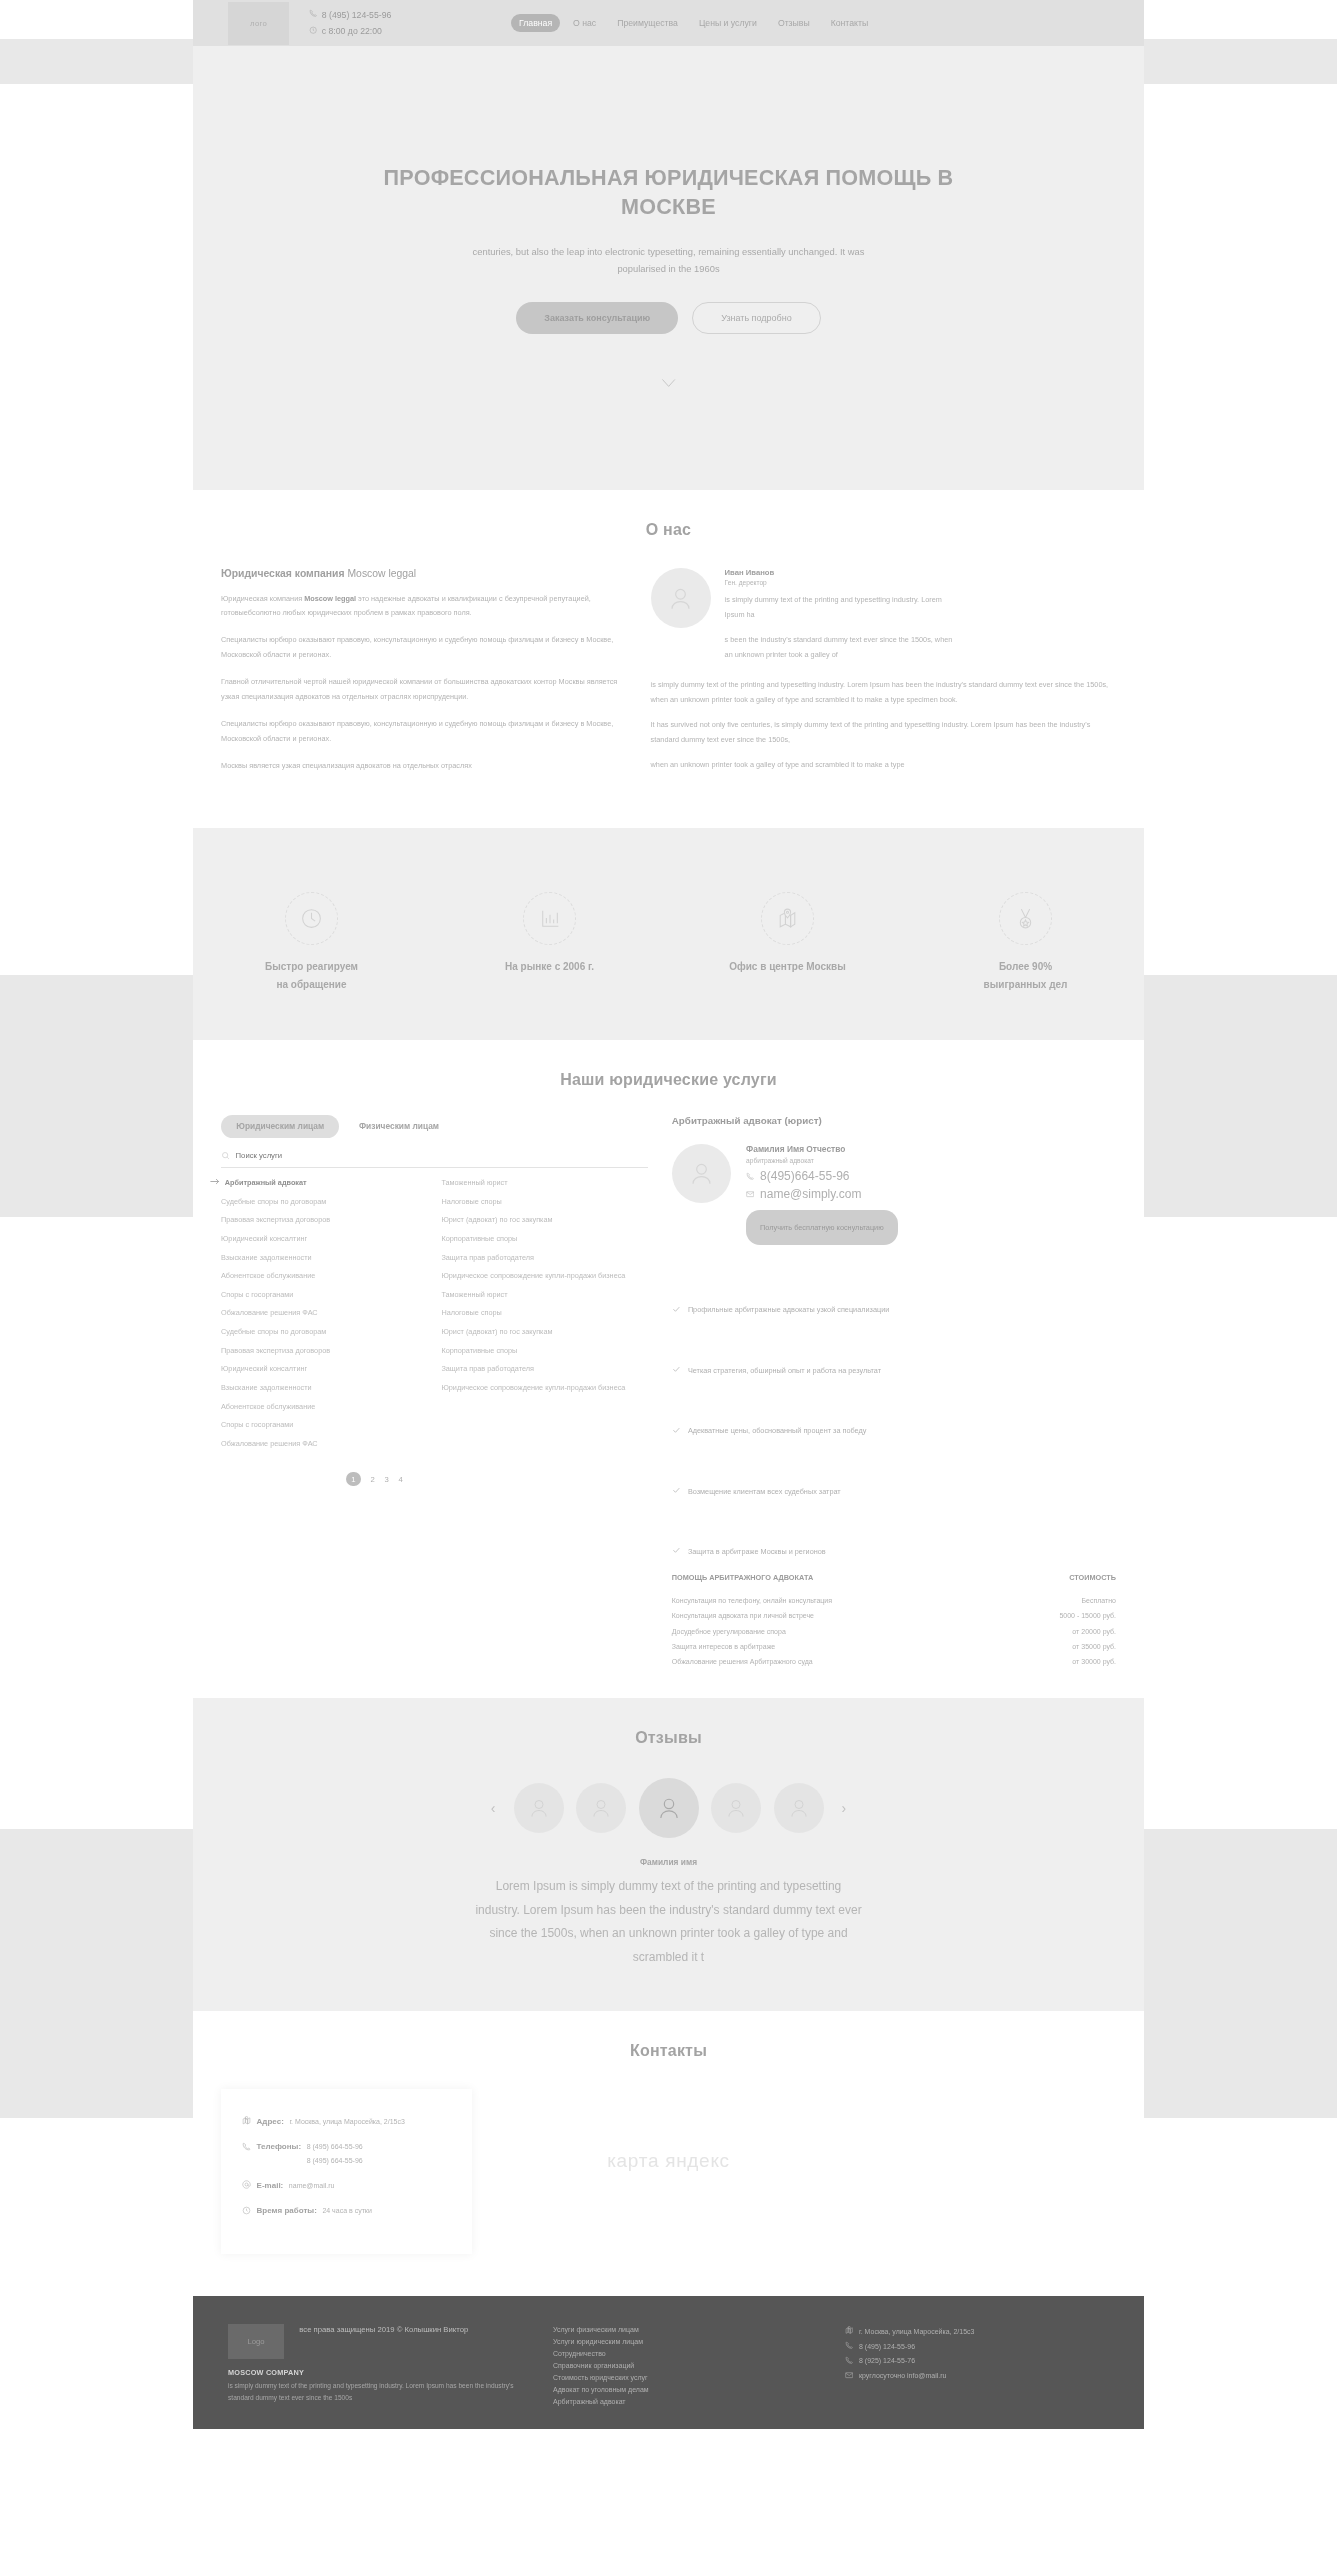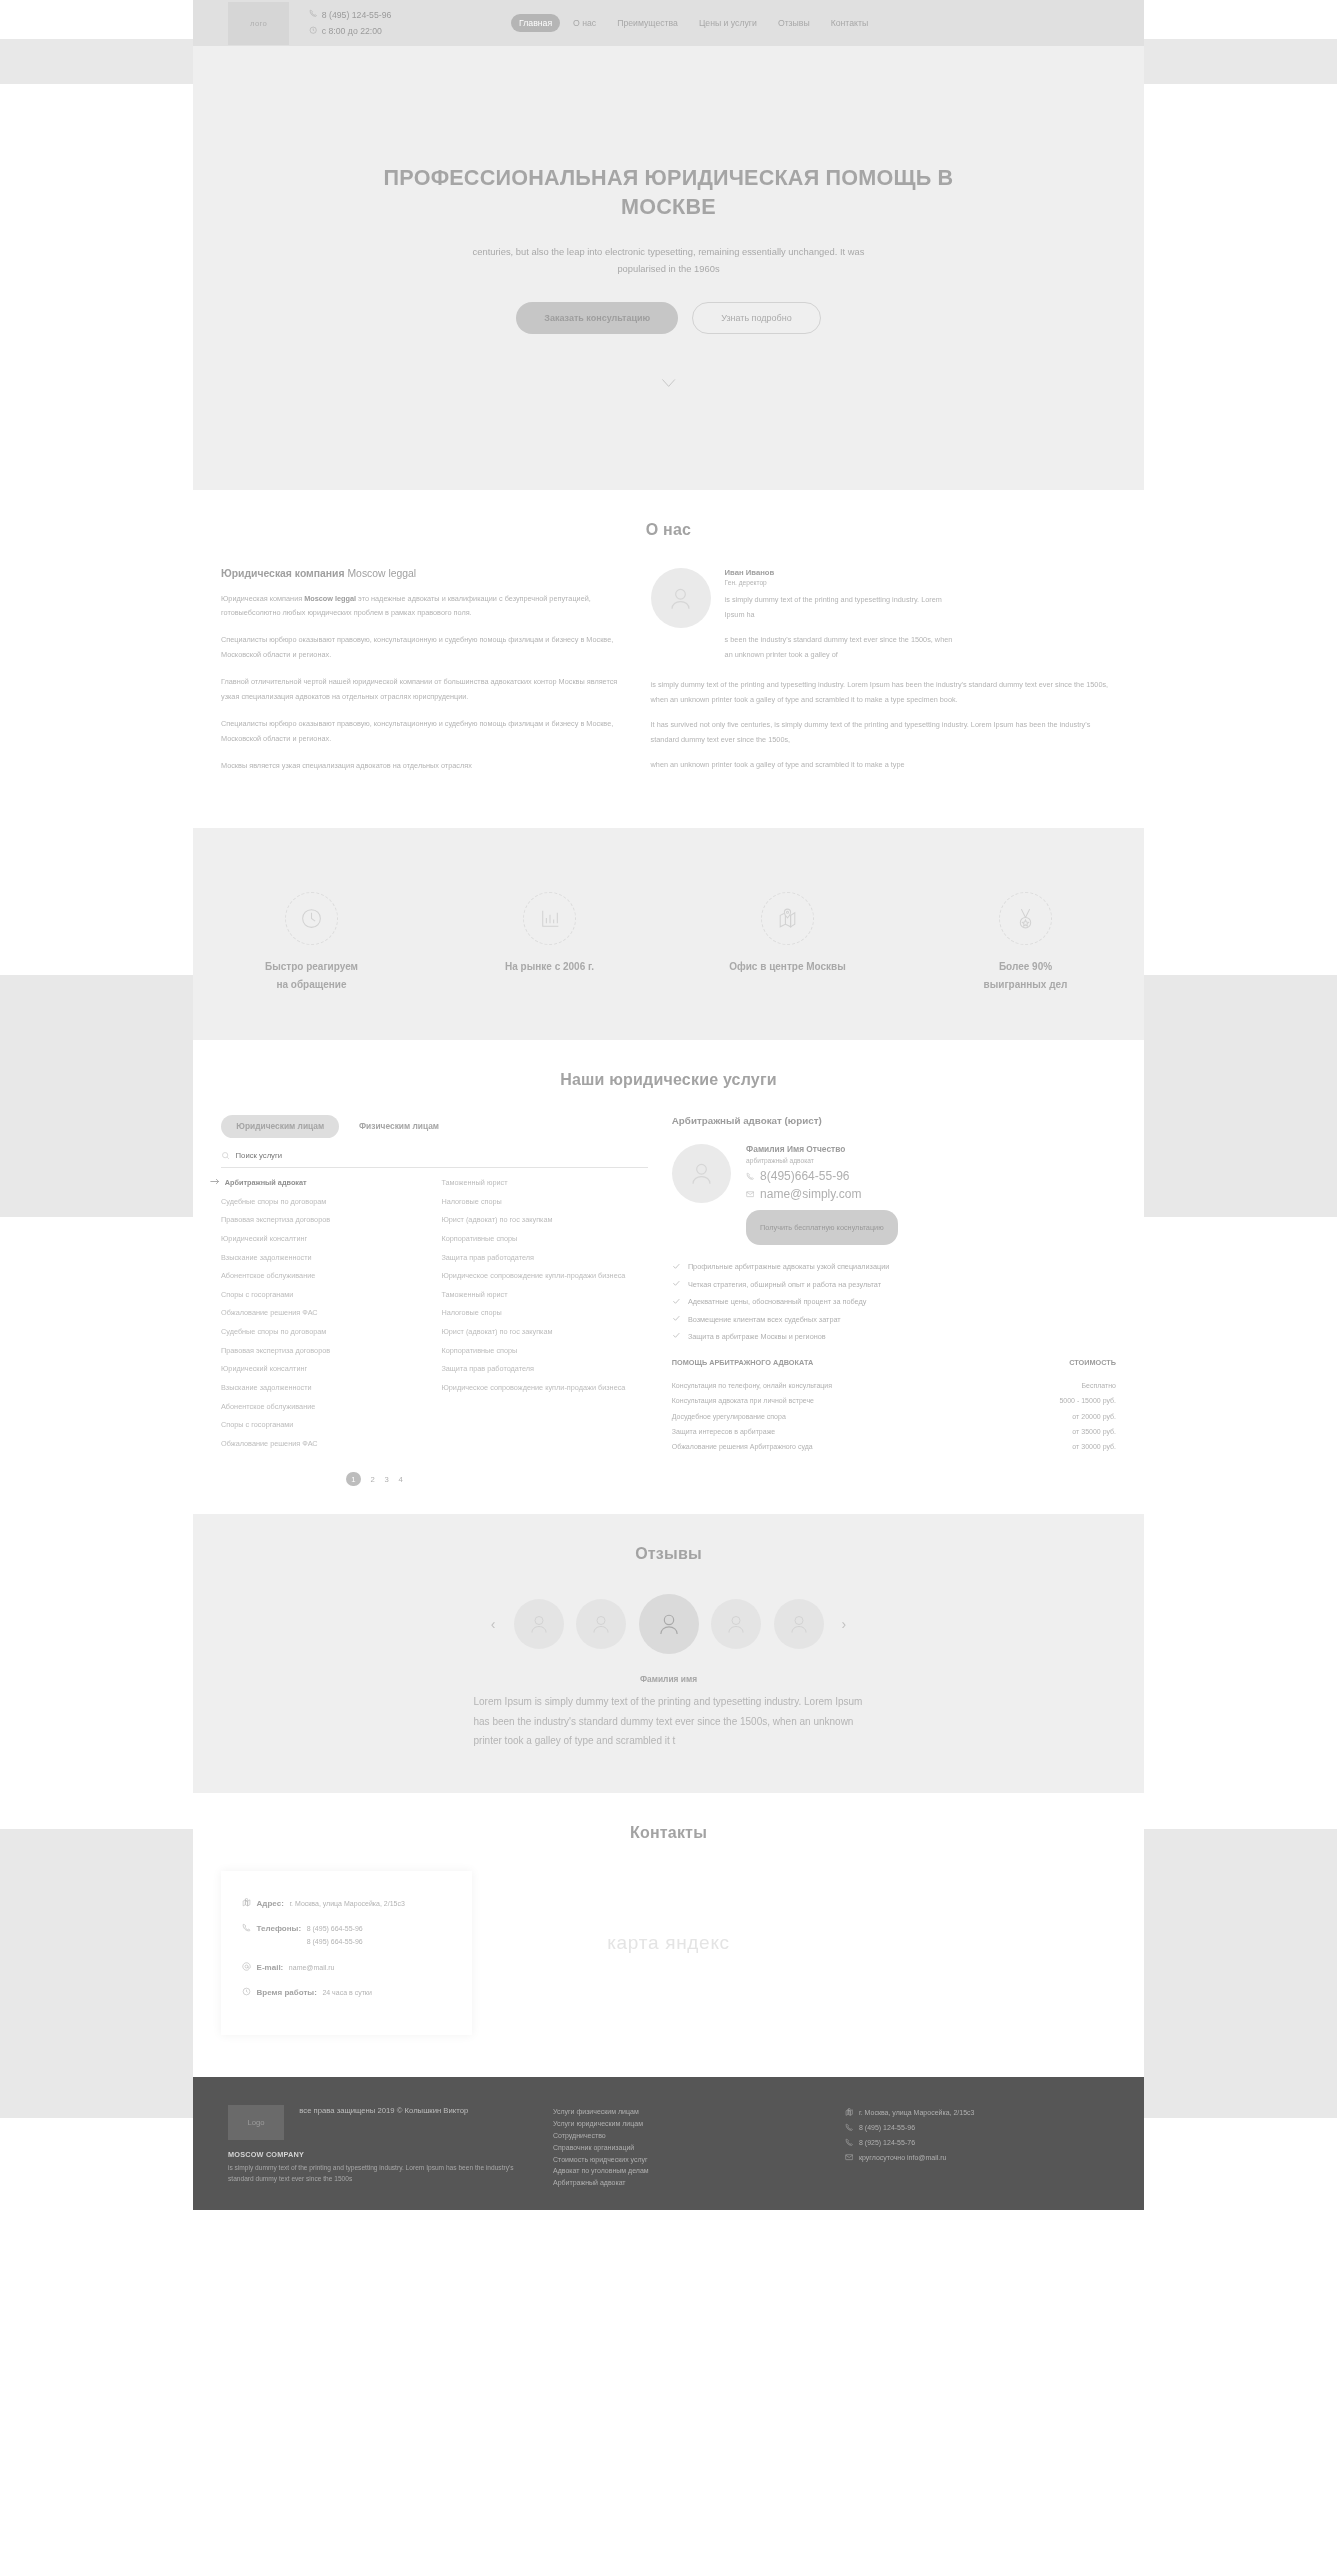--- a/index.html
+++ b/index.html
@@ -81,38 +81,38 @@
   .srv-right{width:51%;}
   .srv-right h3{font-size:9.8px;font-weight:700;color:#9c9c9c;}
   .lawyer{display:flex;gap:15.3px;margin-top:18px;}
   .lawyer .avatar{width:59px;height:59px;}
   .lw-name{font-size:8.4px;font-weight:700;color:#9c9c9c;}
   .lw-role{font-size:6.6px;color:#b5b5b5;margin-top:2.8px;margin-bottom:5.6px;}
   .lw-line{display:flex;align-items:center;gap:5.6px;font-size:12px;color:#b0b0b0;margin-bottom:3.5px;text-align:right;}
   .lw-line svg{width:8.4px;height:8.4px;flex:none;}
   .btn-free{margin-top:5.6px;background:#cdcdcd;color:#9a9a9a;border:none;border-radius:14px;padding:13px 14px;font-size:7.3px;cursor:pointer;font-family:inherit;}
   .bullets{margin-top:16.7px;display:flex;flex-direction:column;gap:7px;}
-  .bullet{display:flex;align-items:center;gap:7.7px;font-size:7.3px;color:#b0b0b0;}
+  .bullet{display:flex;align-items:center;gap:7.7px;font-size:7.3px;color:#b0b0b0;margin-top:43px;}
   .bullet svg{width:8.4px;height:8.4px;flex:none;}
   .ptable{margin-top:16.7px;width:100%;border-collapse:collapse;}
   .ptable th{font-size:7.3px;font-weight:700;color:#9c9c9c;text-transform:uppercase;padding-bottom:8.4px;vertical-align:top;text-align:left;line-height:1.5;}
   .ptable th:last-child{text-align:right;}
   .ptable td{font-size:7px;color:#b2b2b2;padding:4.2px 0;}
   .ptable td:last-child{text-align:right;}
 
   
   .rev{background:#efefef;padding:31px 0 42px;}
   .rev-carousel{display:flex;align-items:center;justify-content:center;gap:12.5px;margin-top:31px;}
   .rev-av{width:50px;height:50px;border-radius:50%;background:#e4e4e4;display:flex;align-items:center;justify-content:center;flex:none;}
   .rev-av.big{width:60px;height:60px;background:#dadada;}
   .rev-av svg{width:24px;height:24px;}
   .rev-av.big svg{width:28px;height:28px;}
   .arw{color:#c1c1c1;font-size:14px;cursor:pointer;user-select:none;padding:0 5.6px;}
   .rev-name{text-align:center;margin-top:19.5px;font-size:8.4px;font-weight:700;color:#a6a6a6;}
-  .rev-text{margin-top:8.4px;font-size:10px;line-height:1.95;color:#b5b5b5;max-width:390px;margin-left:auto;margin-right:auto;}
+  .rev-text{text-align:center;margin-top:8.4px;font-size:12px;line-height:1.95;color:#b5b5b5;max-width:390px;margin-left:auto;margin-right:auto;}
 
   
   .cnt{background:#ffffff;padding:31px 0 42px;position:relative;min-height:209px;}
   .map{position:absolute;left:0;top:70px;width:100%;height:160px;display:flex;align-items:center;justify-content:center;color:#e4e4e4;font-size:19px;letter-spacing:0.7px;}
   .cnt-card{position:relative;z-index:2;margin-left:28px;margin-top:29px;width:251px;background:#fff;box-shadow:0 0 9.8px rgba(0,0,0,.06);padding:25px 21px;}
   .cnt-row{display:flex;gap:5.6px;align-items:baseline;margin-bottom:11px;}
   .cnt-row svg{width:9px;height:9px;flex:none;position:relative;top:1.4px;}
   .cnt-lbl{font-size:8px;font-weight:700;color:#a3a3a3;white-space:nowrap;}
   .cnt-val{font-size:7px;color:#b3b3b3;line-height:1.9;}
 

